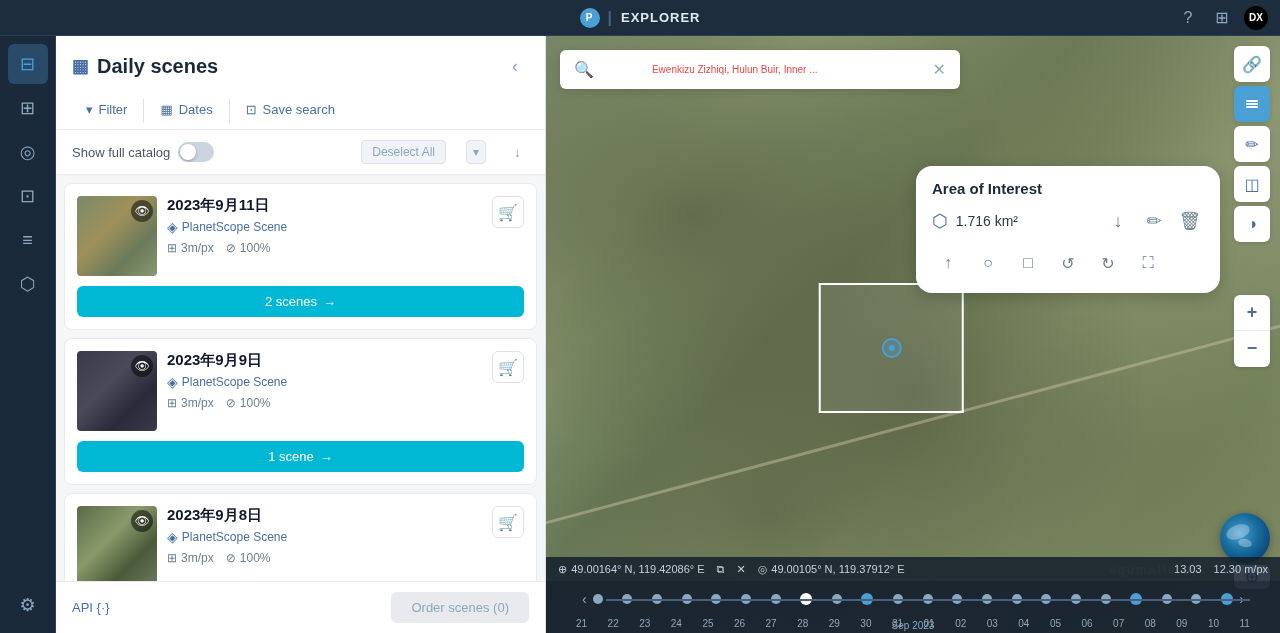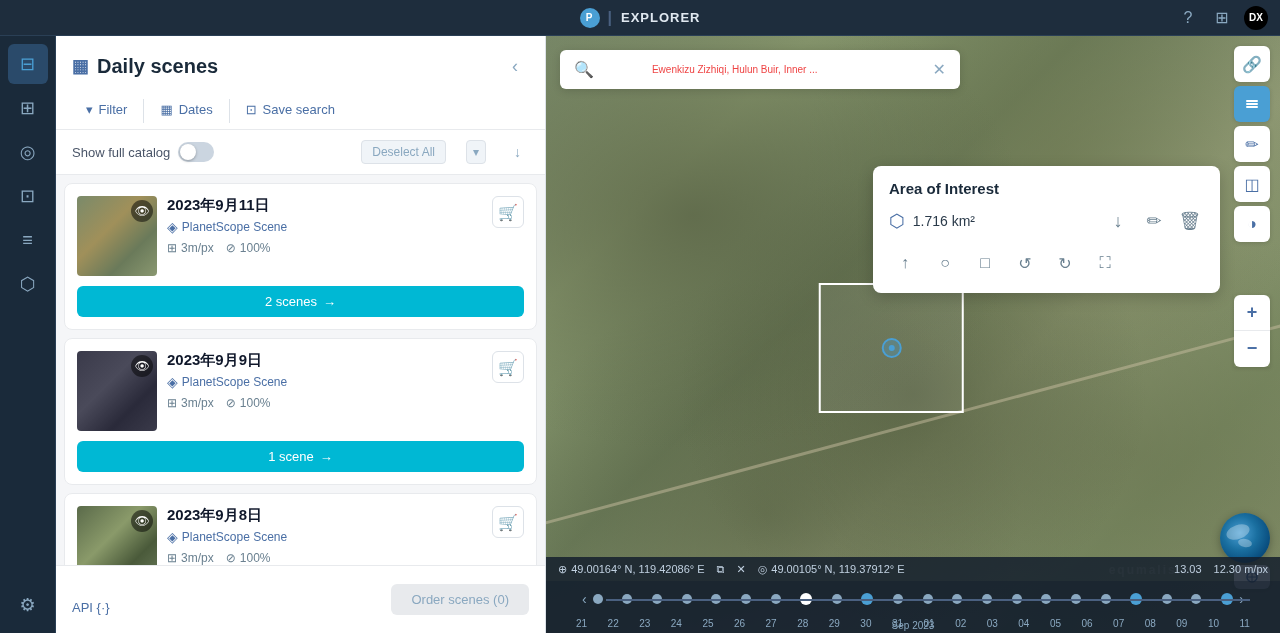--- a/index.html
+++ b/index.html
@@ -316,23 +316,23 @@
       margin-top: 10px;
       width: 100%;
       justify-content: center;
     }
 
     
     .panel-footer {
       background: white;
       border-top: 1px solid #e8eaed;
       display: flex;
-      align-items: flex-end;
+      align-items: center;
       justify-content: space-between;
-      padding: 18px 16px;
+      padding: 10px 16px;
     }
     .api-btn {
       color: #4a6fa5;
       font-size: 13px;
       cursor: pointer;
       display: flex;
       align-items: center;
       gap: 4px;
     }
     .order-btn {
@@ -400,24 +400,24 @@
     .search-icon { color: #8aa8c0; font-size: 16px; }
     .search-text { flex: 1; font-size: 10px; color: #ef4444; margin-left: 48px; }
     .search-clear { color: #8aa8c0; cursor: pointer; font-size: 16px; }
 
     
     .aoi-popup {
       position: absolute;
       top: 130px;
       right: 60px;
       background: white;
-      border-radius: 8px;
+      border-radius: 16px;
       padding: 14px 16px;
       box-shadow: 0 4px 16px rgba(0,0,0,0.2);
-      width: 347px;
+      width: 304px;
     }
     .aoi-title {
       font-size: 15px;
       font-weight: 600;
       color: #1a2a3a;
       margin-bottom: 10px;
     }
     .aoi-row {
       display: flex;
       align-items: center;

